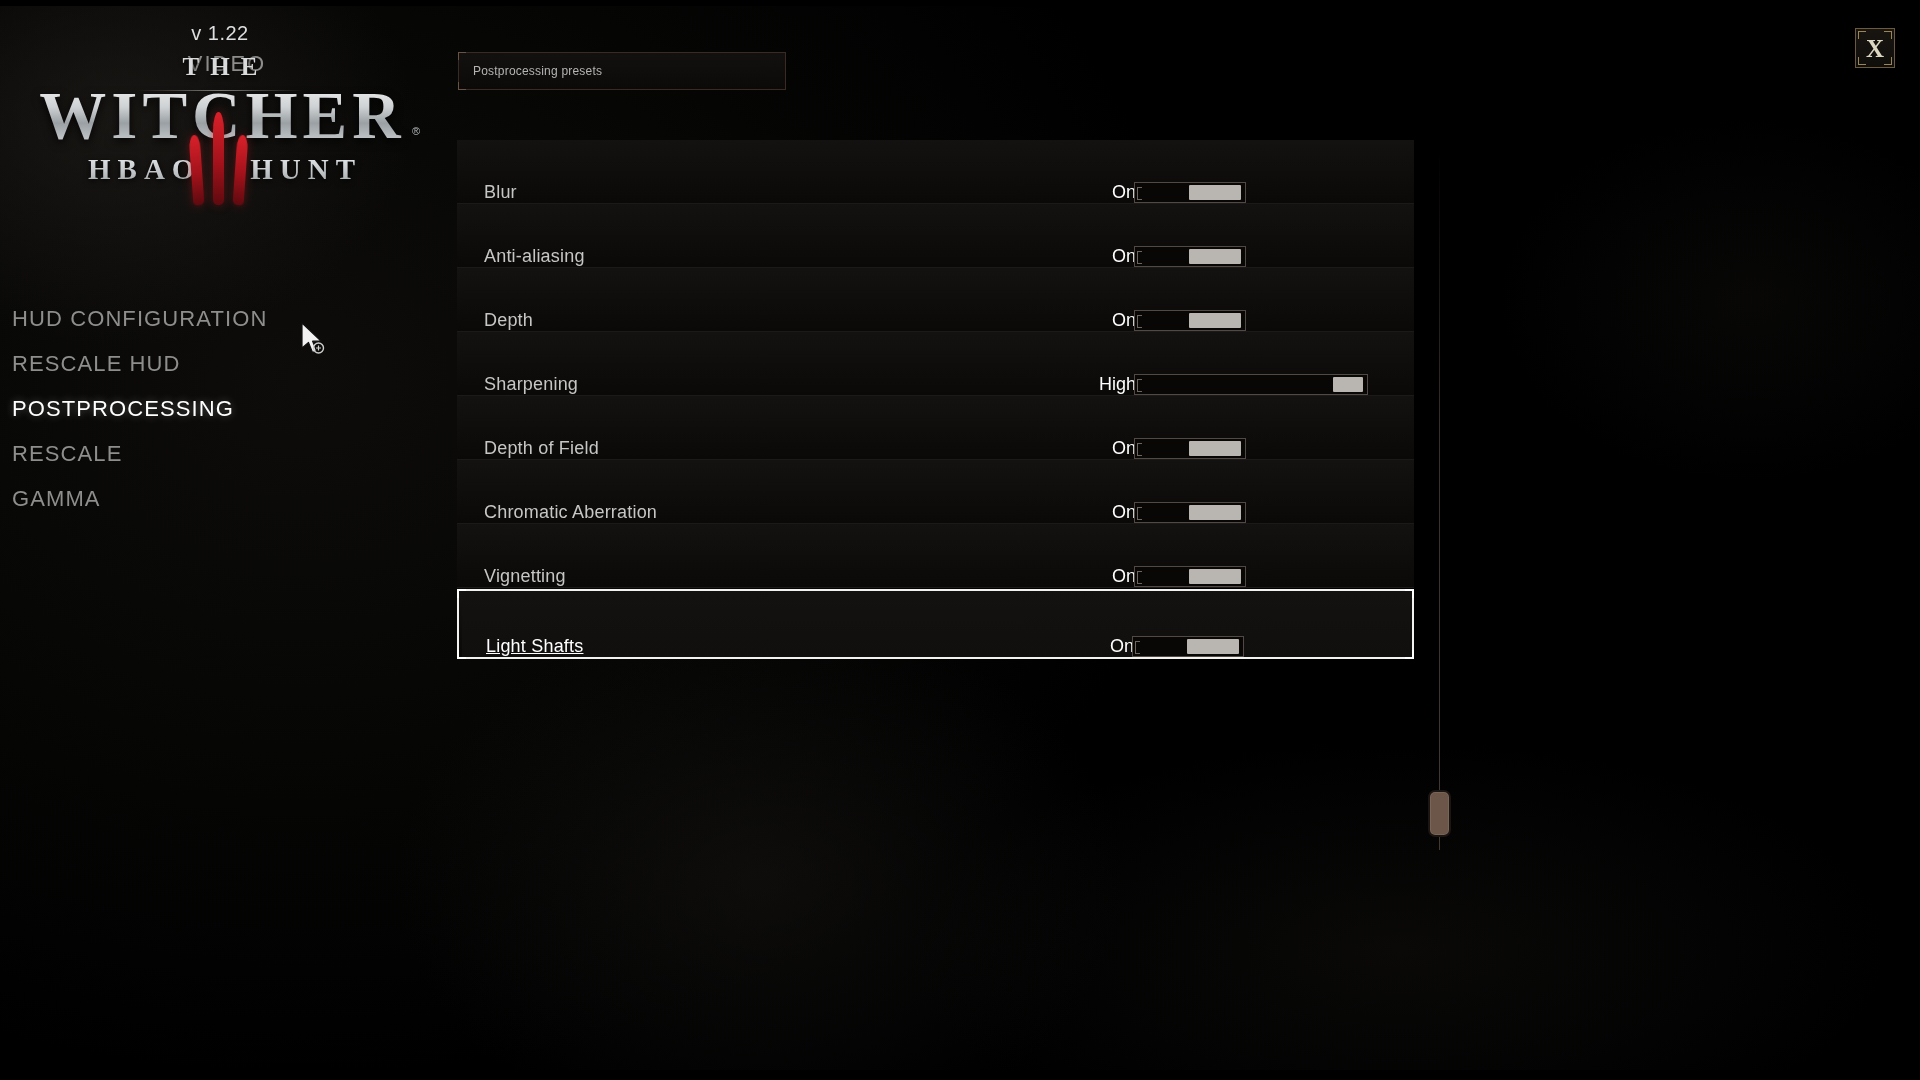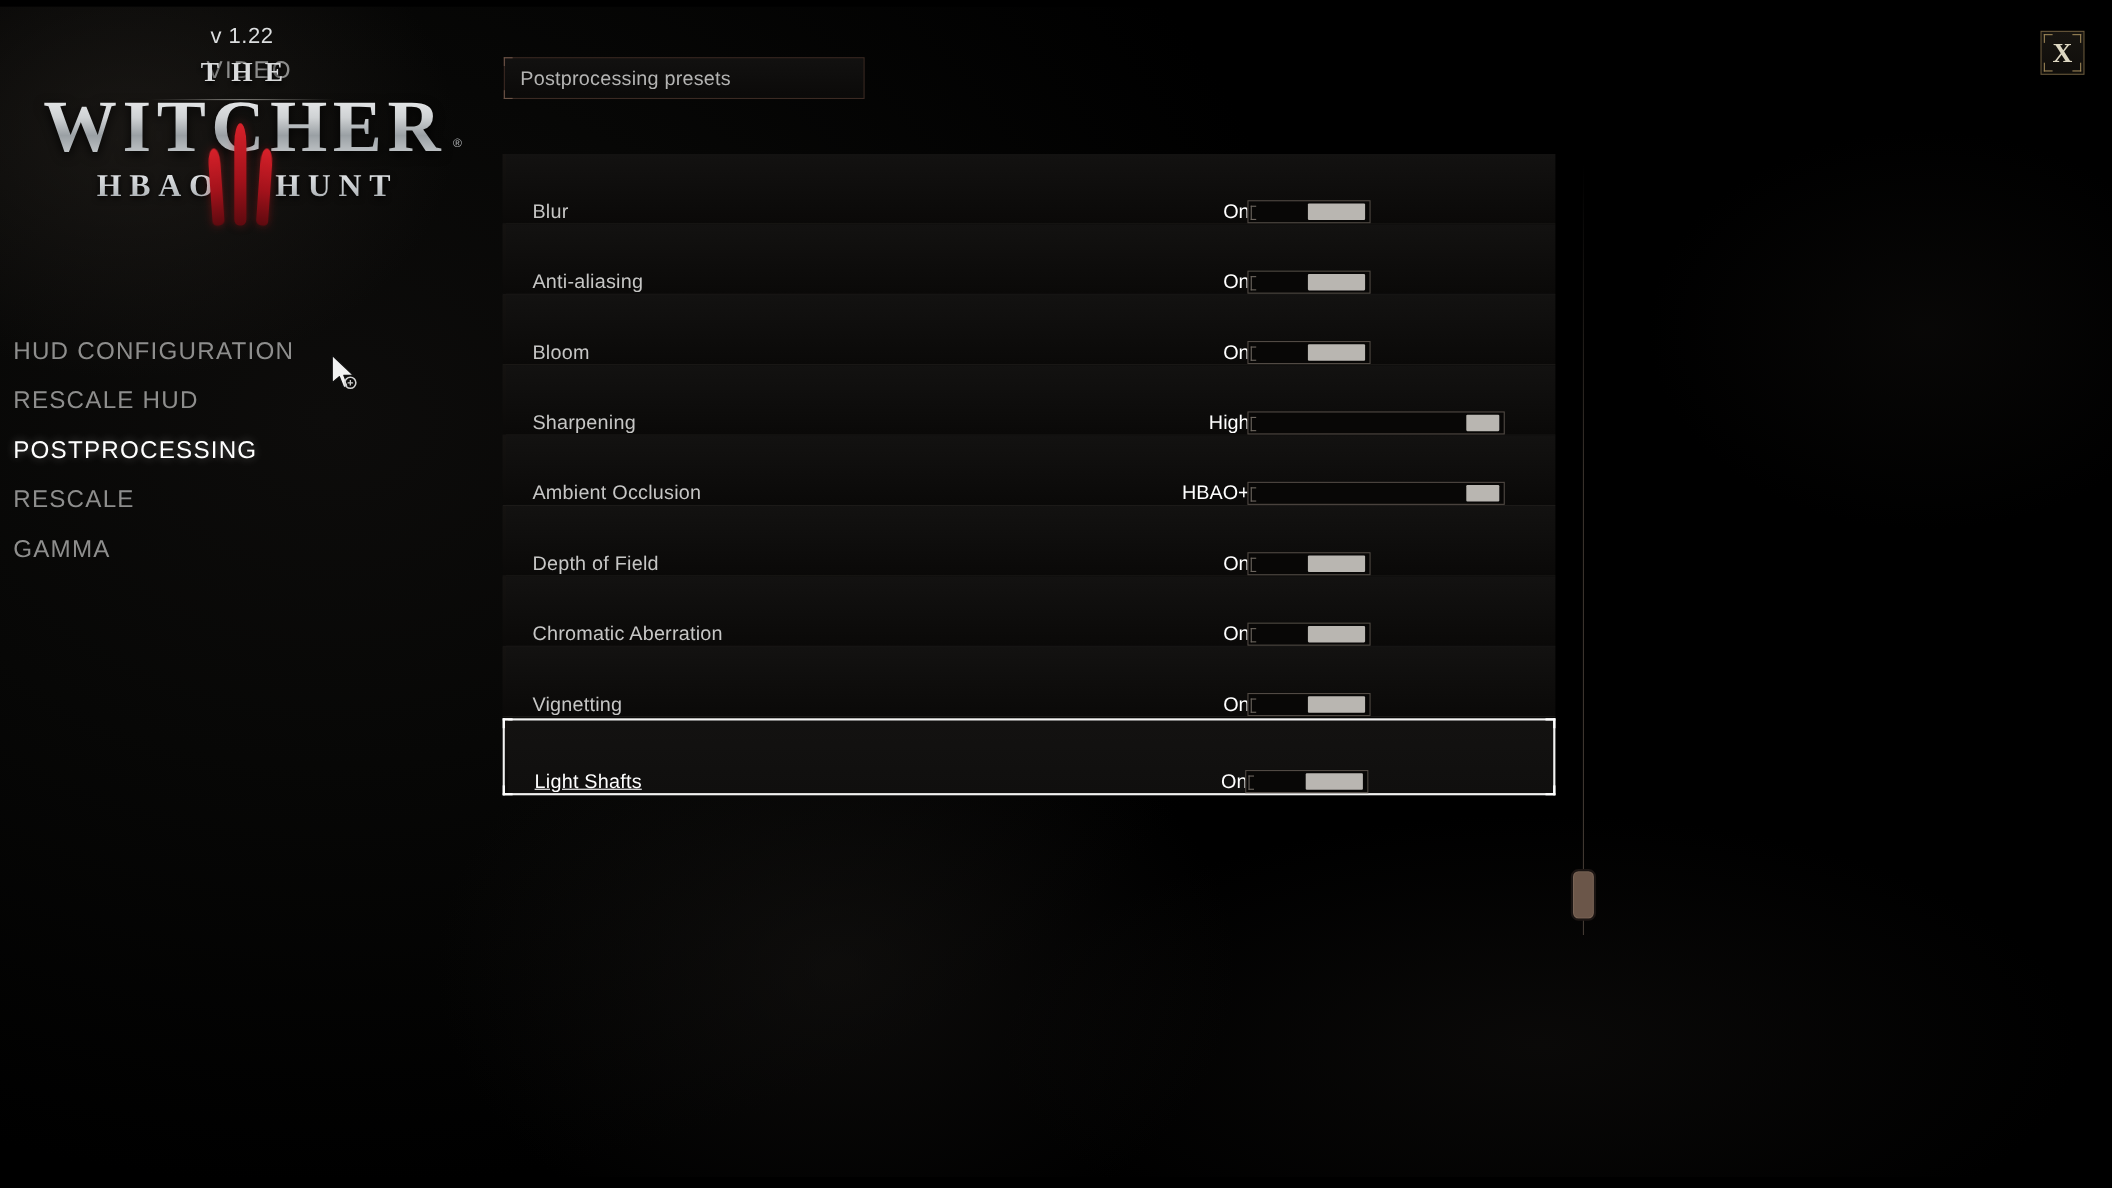--- a/index.html
+++ b/index.html
@@ -218,21 +218,21 @@
     position: absolute;
     width: 7px; height: 7px;
     border-color: #6a5245;
     border-style: solid;
   }
   #preset-box::before { left: -1px; top: -1px; border-width: 1px 0 0 1px; }
   #preset-box::after  { left: -1px; bottom: -1px; border-width: 0 0 1px 1px; }
 
   #preset-label {
     padding-left: 14px;
-    font-size: 18px;
+    font-size: 12px;
     color: #b4b4b3;
     letter-spacing: 0.2px;
   }
 
   
   #tiers {
     position: absolute;
     left: 0; top: 100px;
     width: 1000px;
     height: 28px;
@@ -464,42 +464,35 @@
 
       <div class="row">
         <span class="row-label">Anti-aliasing</span>
         <span class="row-value">On</span>
         <span class="slider two">
             <i class="slider-fill"></i>
           </span>
       </div>
 
       <div class="row">
-        <span class="row-label">Bloom</span>
+        <span class="row-label">Depth</span>
         <span class="row-value">On</span>
         <span class="slider two">
             <i class="slider-fill"></i>
           </span>
       </div>
 
       <div class="row">
         <span class="row-label">Sharpening</span>
         <span class="row-value">High</span>
         <span class="slider three">
             <i class="slider-fill"></i>
           </span>
       </div>
 
-      <div class="row">
-        <span class="row-label">Ambient Occlusion</span>
-        <span class="row-value">HBAO+</span>
-        <span class="slider three">
-            <i class="slider-fill"></i>
-          </span>
-      </div>
 
       <div class="row">
         <span class="row-label">Depth of Field</span>
         <span class="row-value">On</span>
         <span class="slider two">
             <i class="slider-fill"></i>
           </span>
       </div>
 
       <div class="row">

